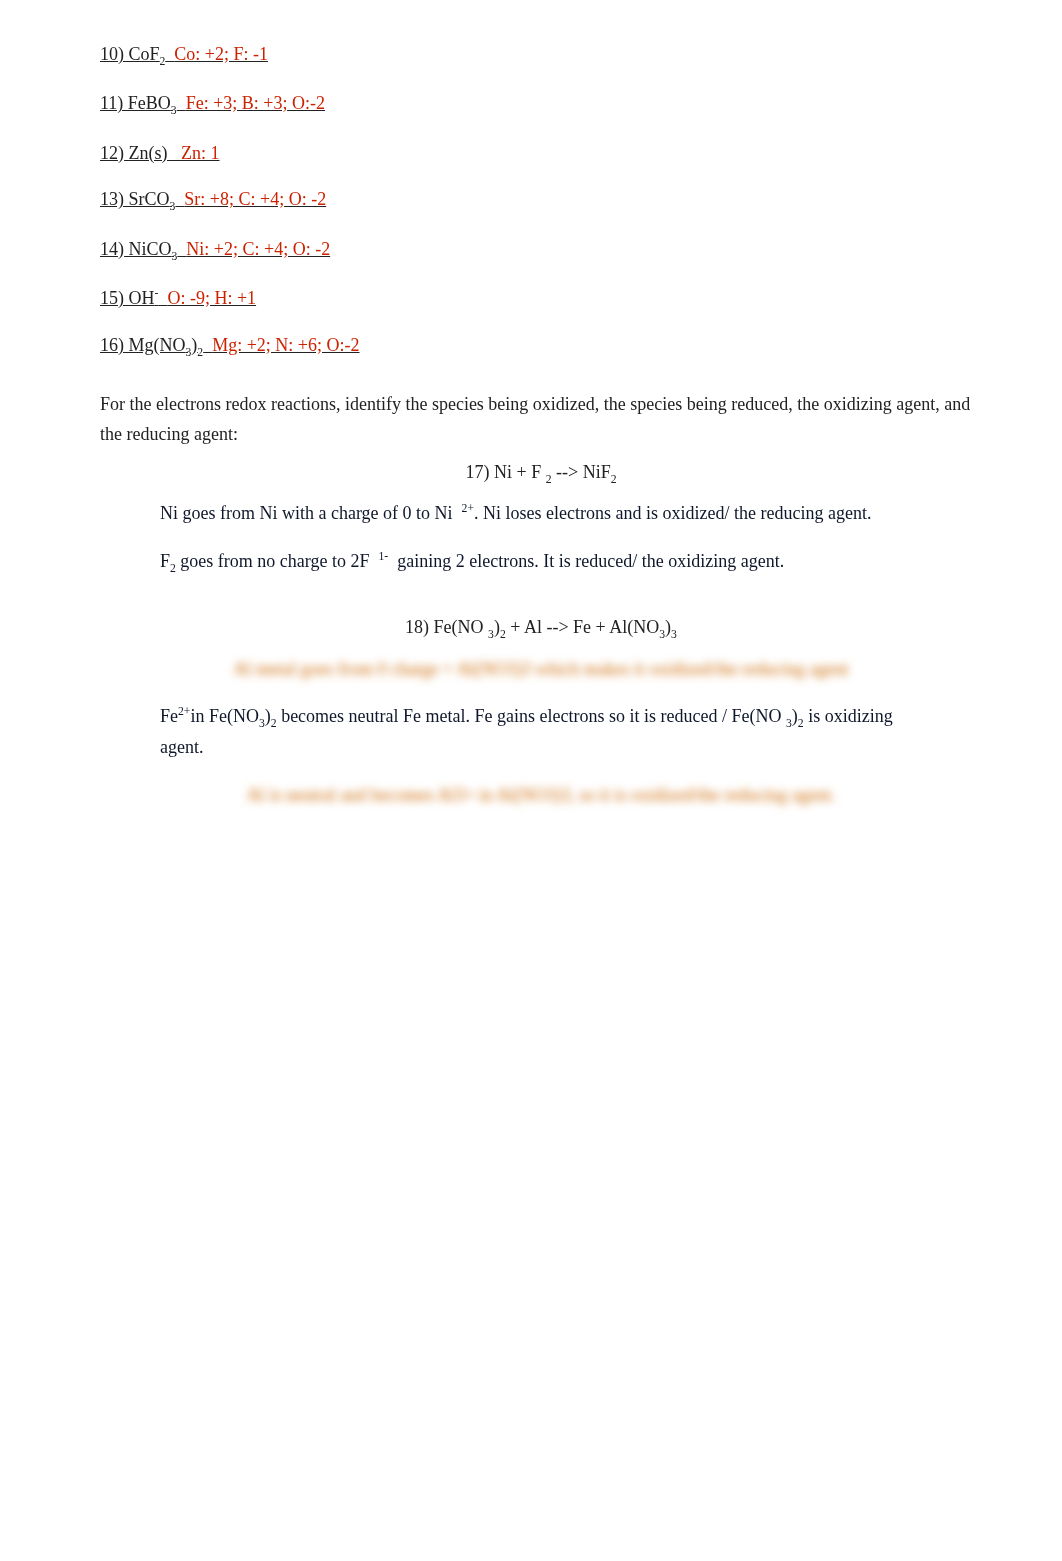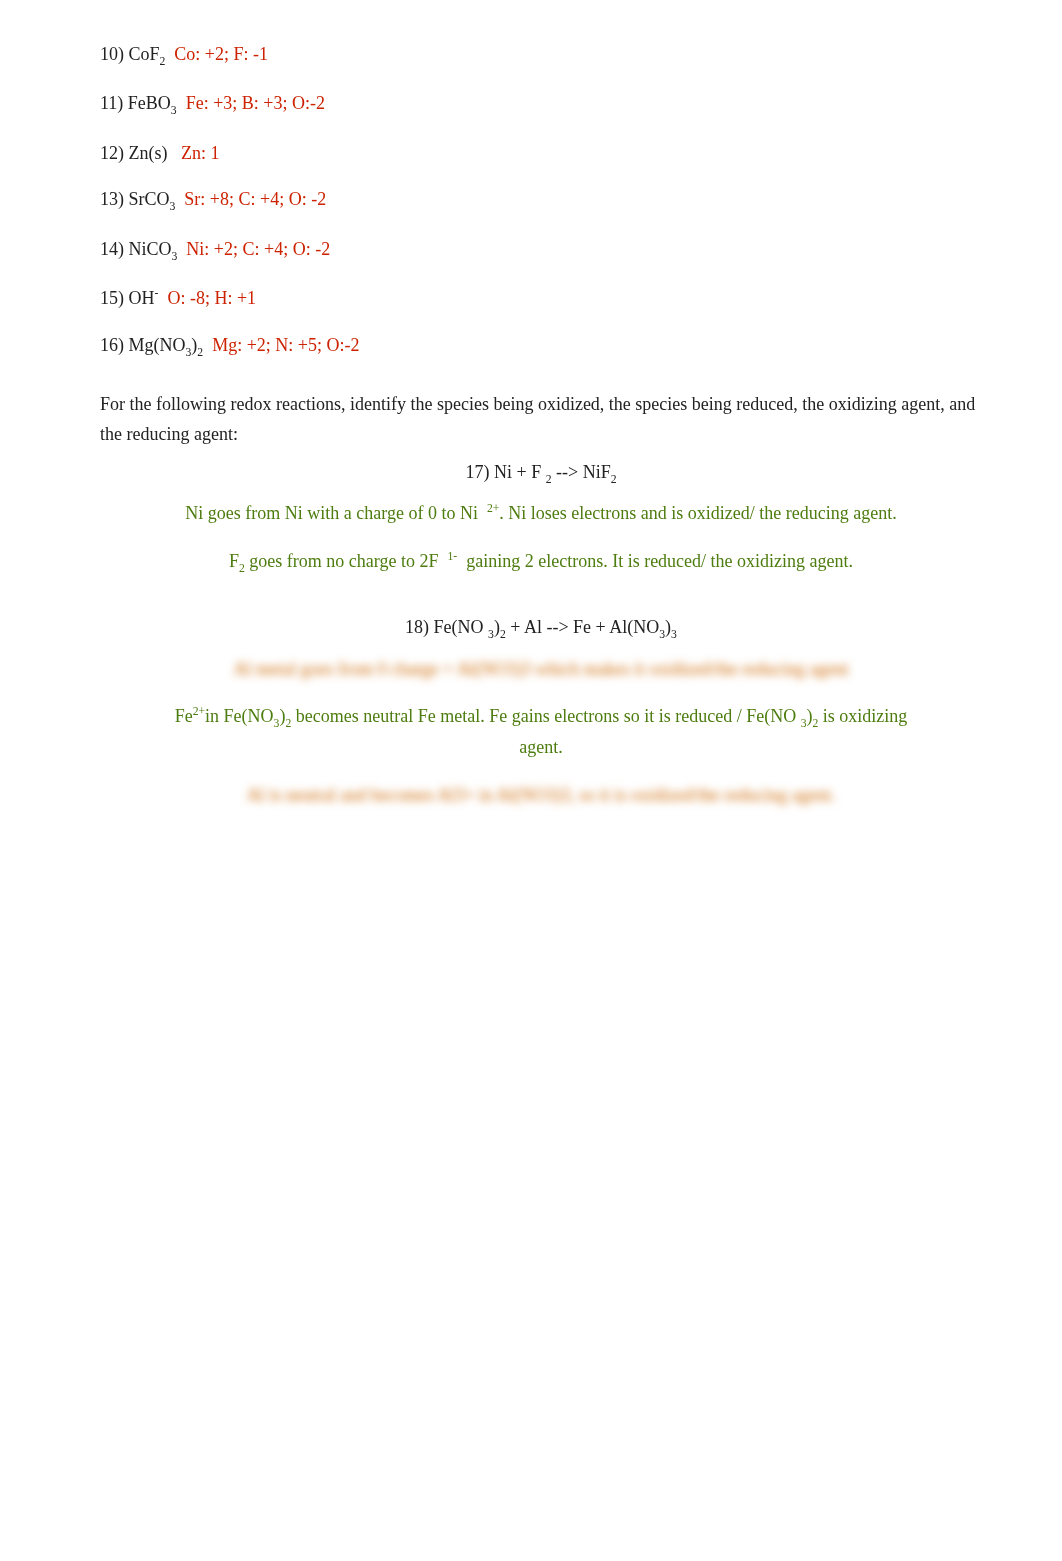--- a/index.html
+++ b/index.html
@@ -8,39 +8,39 @@
       font-family: Georgia, 'Times New Roman', serif;
       font-size: 18px;
       color: #222;
       width: 1062px;
       min-height: 1561px;
       padding: 40px 80px 60px 100px;
       line-height: 1.6;
     }
     .line {
       margin-bottom: 18px;
+      text-decoration: underline;
     }
     .red {
       color: #cc2200;
     }
     sup {
       font-size: 0.65em;
       vertical-align: super;
     }
     sub {
       font-size: 0.65em;
       vertical-align: sub;
     }
     .paragraph {
       margin-bottom: 18px;
       line-height: 1.65;
     }
     .centered-note {
-      text-align: center;
-      color: #4d7c0f;
+      color: #0f172a;
       margin: 10px 60px 18px 60px;
       line-height: 1.65;
     }
     .blurred {
       filter: blur(4px);
       color: #cc6600;
       text-align: center;
       margin: 10px 60px 18px 60px;
       line-height: 1.65;
       user-select: none;
@@ -71,29 +71,29 @@
 
 <div class="line">
   <span>13) SrCO<sub>3</sub>&nbsp;&nbsp;</span><span class="red">Sr: +8; C: +4; O: -2</span>
 </div>
 
 <div class="line">
   <span>14) NiCO<sub>3</sub>&nbsp;&nbsp;</span><span class="red">Ni: +2; C: +4; O: -2</span>
 </div>
 
 <div class="line">
-  <span>15) OH<sup>-</sup>&nbsp;&nbsp;</span><span class="red">O: -8; H: +1</span>
+  <span>15) OH<sup>-</sup>&nbsp;&nbsp;</span><span class="red">O: -9; H: +1</span>
 </div>
 
 <div class="line">
-  <span>16) Mg(NO<sub>3</sub>)<sub>2</sub>&nbsp;&nbsp;</span><span class="red">Mg: +2; N: +5; O:-2</span>
+  <span>16) Mg(NO<sub>3</sub>)<sub>2</sub>&nbsp;&nbsp;</span><span class="red">Mg: +2; N: +6; O:-2</span>
 </div>
 
 <div class="paragraph section-gap">
-  For the following redox reactions, identify the species being oxidized, the species being reduced, the oxidizing agent, and the reducing agent:
+  For the electrons redox reactions, identify the species being oxidized, the species being reduced, the oxidizing agent, and the reducing agent:
 </div>
 
 <div class="reaction-line">
   17) Ni + F <sub>2</sub> --&gt; NiF<sub>2</sub>
 </div>
 
 <div class="centered-note">
   Ni goes from Ni with a charge of 0 to Ni &nbsp;<sup>2+</sup>. Ni loses electrons and is oxidized/ the reducing agent.
 </div>
 

